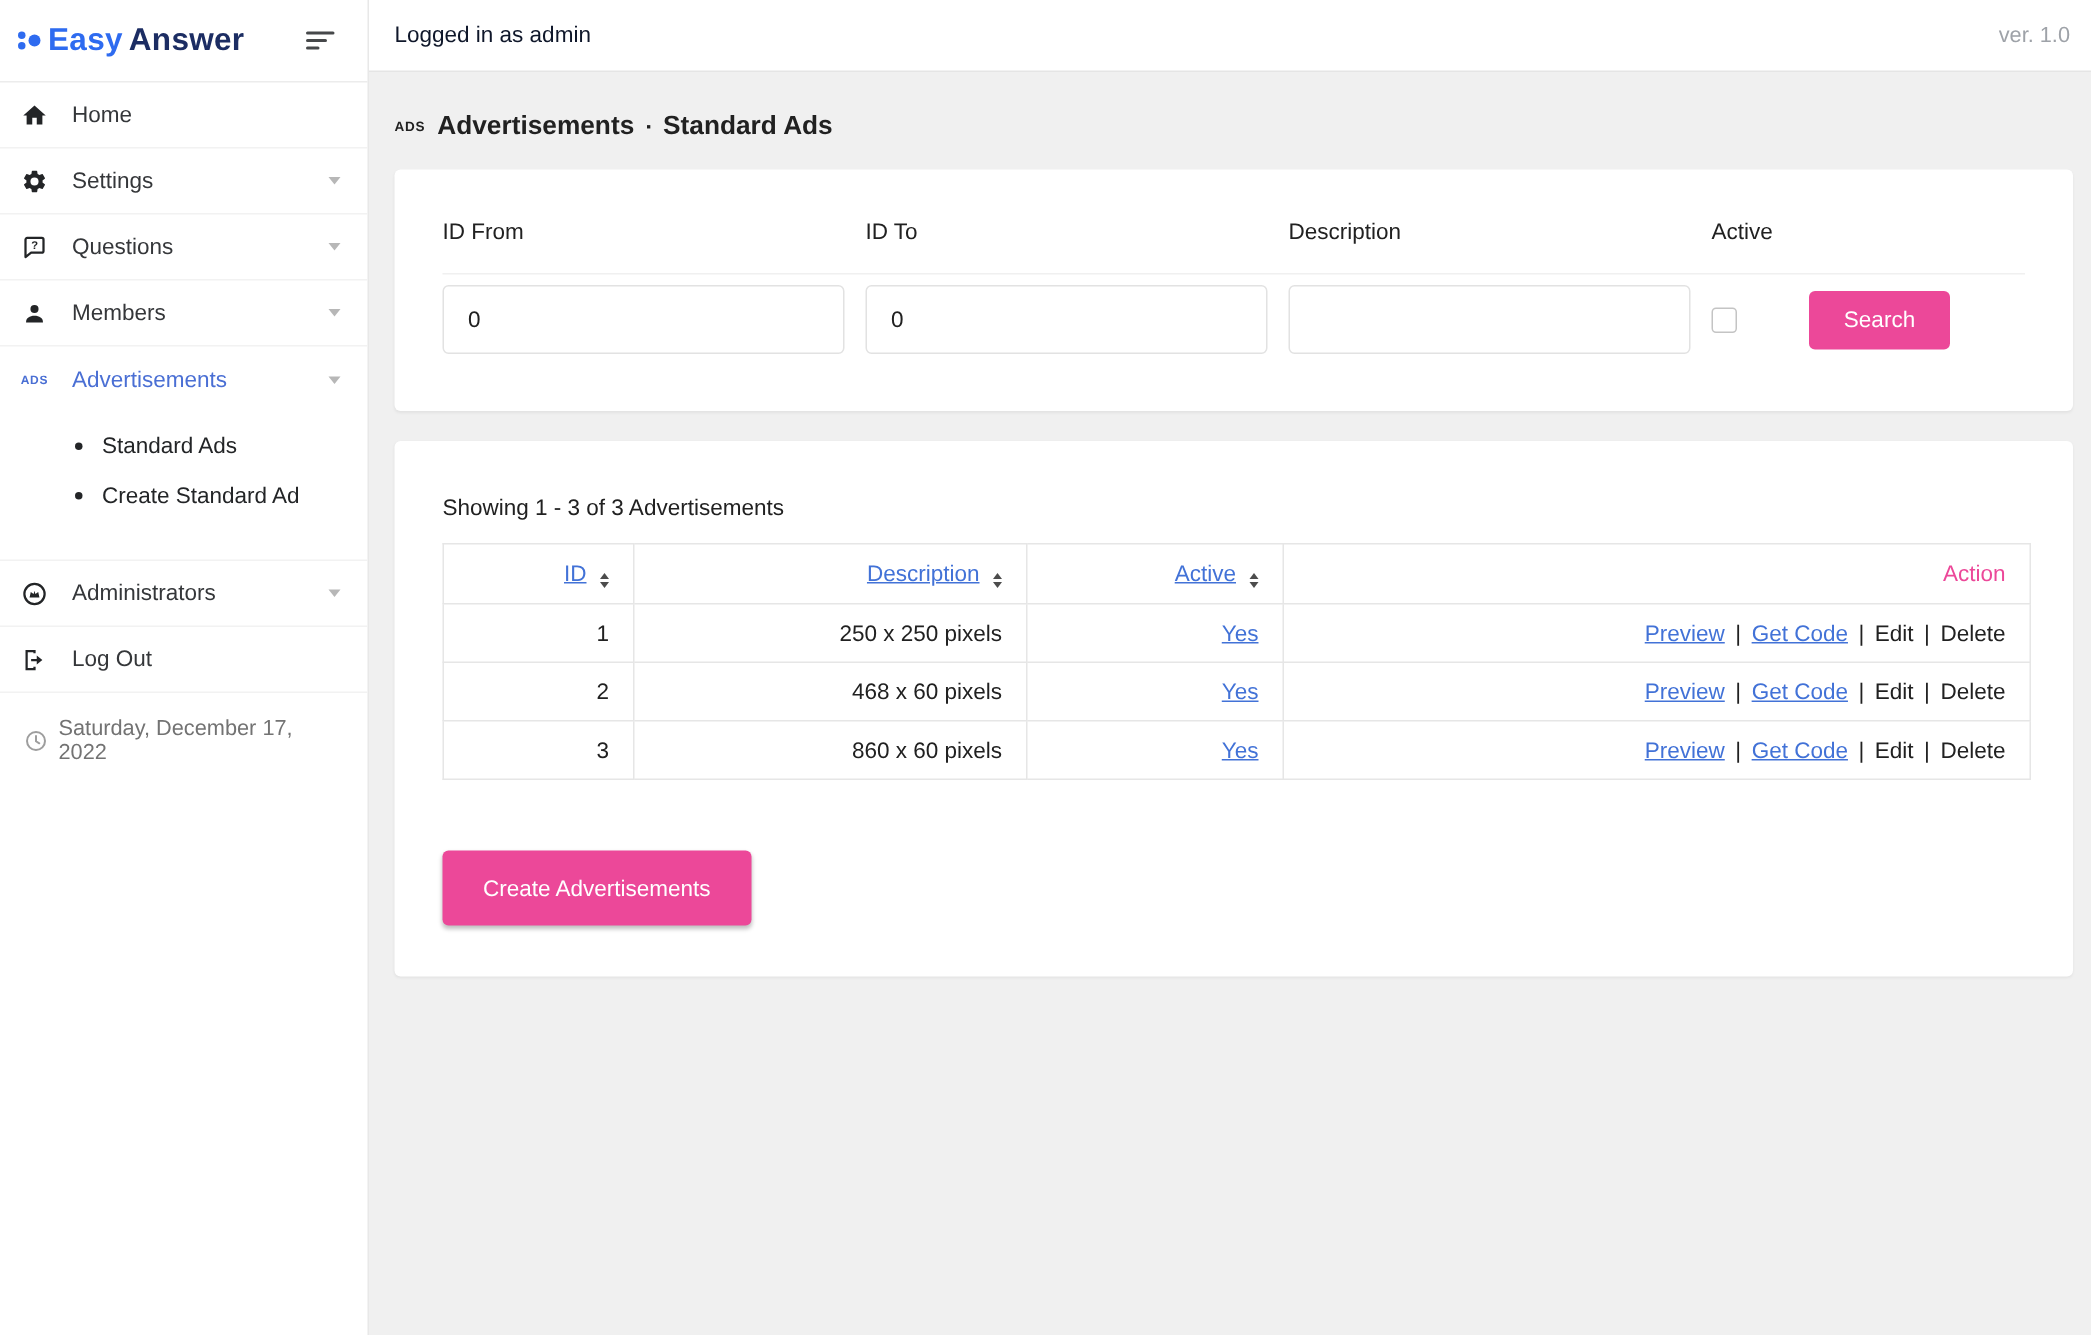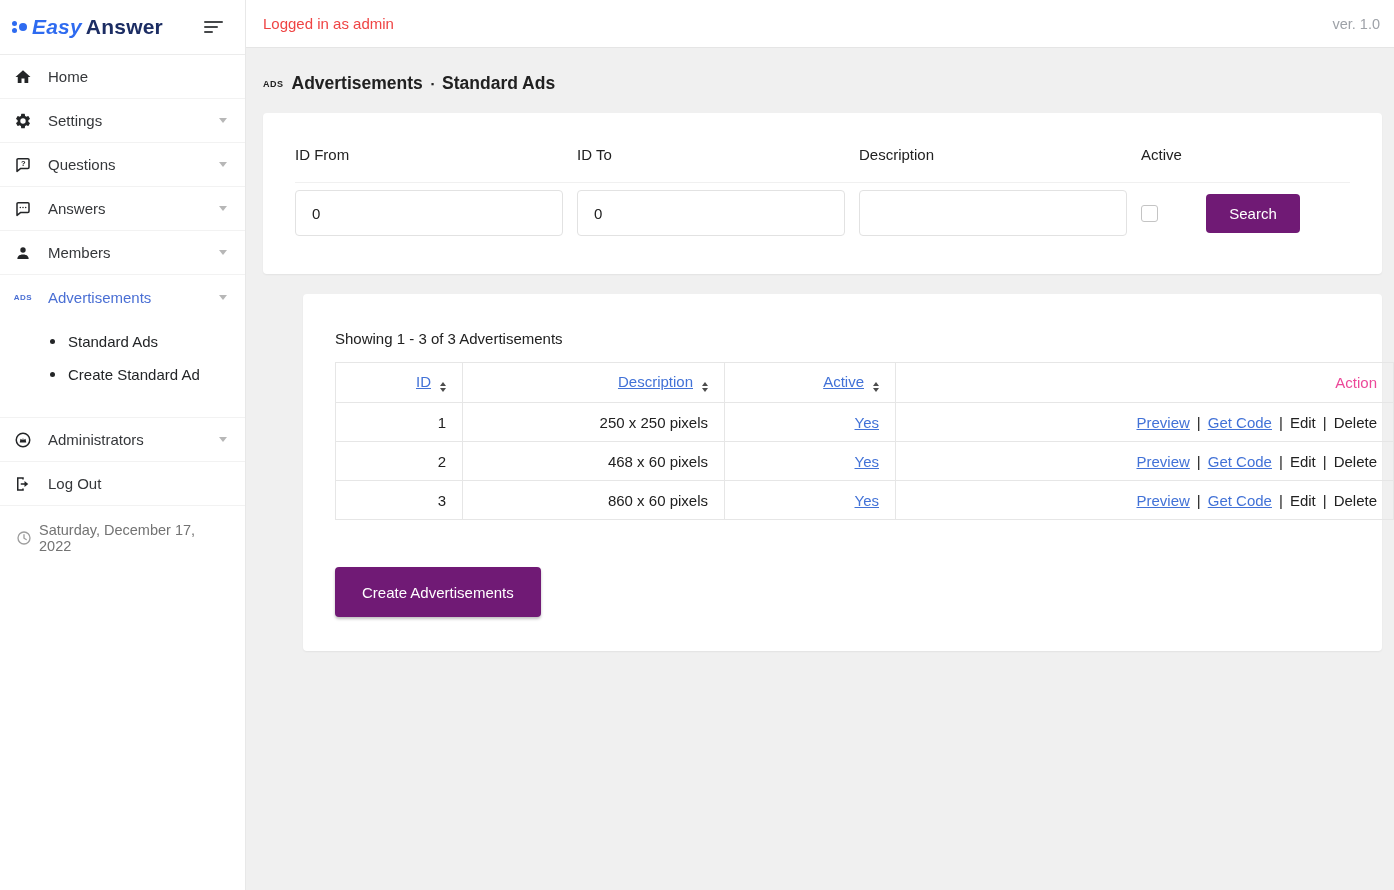--- a/index.html
+++ b/index.html
@@ -11,21 +11,21 @@
 
   
   .sidebar { width:246px; min-width:246px; background:#fff; border-right:1px solid #e8e8e8; display:flex; flex-direction:column; }
   .sidebar-header { height:55px; display:flex; align-items:center; justify-content:space-between; padding:0 22px 0 12px; border-bottom:1px solid #ececec; }
   .logo { display:flex; align-items:center; gap:4px; cursor:pointer; }
   .logo-dots { position:relative; width:16px; height:18px; }
   .logo-dots i { position:absolute; border-radius:50%; background:#2e6bf0; }
   .logo-dots i:nth-child(1){ width:5px; height:5px; left:0; top:3px; }
   .logo-dots i:nth-child(2){ width:5px; height:5px; left:0; top:10px; }
   .logo-dots i:nth-child(3){ width:8px; height:8px; left:7px; top:5px; }
-  .logo-easy { color:#2e6bf0; font-style:italic; font-weight:700; font-size:21px; letter-spacing:.2px; }
+  .logo-easy { color:#2e6bf0; font-weight:700; font-size:21px; letter-spacing:.2px; }
   .logo-answer { color:#1c2d63; font-weight:700; font-size:21px; letter-spacing:.2px; }
   .burger { display:flex; flex-direction:column; gap:3px; cursor:pointer; padding:4px 0; }
   .burger i { display:block; height:2px; background:#46484a; border-radius:1px; }
   .burger i:nth-child(1){ width:19px; } .burger i:nth-child(2){ width:14px; } .burger i:nth-child(3){ width:9px; }
 
   .nav { flex:0 0 auto; }
   .nav-item { height:44px; display:flex; align-items:center; padding:0 18px 0 12px; border-bottom:1px solid #f2f2f2; cursor:pointer; }
   .nav-icon { width:22px; display:flex; justify-content:center; margin-right:14px; color:#232527; }
   .nav-label { flex:1; font-size:15px; color:#35373a; }
   .nav-item.active .nav-label, .nav-item.active .nav-icon, .nav-item.active .ads-glyph { color:#4a6fd4; }
@@ -35,43 +35,43 @@
 
   .submenu { padding:6px 0 26px 0; border-bottom:1px solid #f2f2f2; }
   .submenu-item { display:flex; align-items:center; height:33px; padding-left:50px; cursor:pointer; color:#232527; font-size:15px; }
   .submenu-bullet { width:5px; height:5px; border-radius:50%; background:#232527; margin-right:13px; }
 
   .sidebar-date { margin-top:16px; padding:0 16px; display:flex; align-items:center; gap:7px; color:#737373; font-size:14.5px; }
 
   
   .main { flex:1; display:flex; flex-direction:column; min-width:0; }
   .topbar { height:48px; background:#fff; border-bottom:1px solid #e5e5e5; display:flex; align-items:center; justify-content:space-between; padding:0 14px 0 17px; }
-  .topbar-left { color:#ef4444; font-size:15px; }
+  .topbar-left { color:#0f172a; font-size:15px; }
   .topbar-right { color:#9ea2a8; font-size:14.5px; }
 
   .content { flex:1; padding:0 12px 0 17px; overflow:hidden; }
 
   .breadcrumb { display:flex; align-items:center; gap:8px; margin-top:25px; }
   .bc-ads { font-size:9px; font-weight:700; letter-spacing:.5px; color:#212121; }
   .bc-main, .bc-page { font-size:17.5px; font-weight:700; color:#212121; }
   .bc-sep { font-size:9px; color:#212121; }
 
   .card { background:#fff; border-radius:4px; box-shadow:0 1px 2px rgba(0,0,0,.06); }
   .card-search { margin-top:19px; padding:33px 32px 38px 32px; }
 
   .search-labels { display:grid; grid-template-columns:282px 282px 282px 1fr; border-bottom:1px solid #f0f0f0; padding-bottom:19px; }
   .search-labels .f-label { font-size:15px; color:#212121; }
   .search-fields { display:grid; grid-template-columns:282px 282px 282px 1fr; align-items:center; margin-top:7px; }
   .f-input { width:268px; height:46px; border:1px solid #e2e2e2; border-radius:4px; padding:0 16px; font-size:15px; color:#212121; font-family:inherit; background:#fff; outline:none; }
   .active-cell { display:flex; align-items:center; gap:48px; }
   .checkbox { appearance:none; -webkit-appearance:none; width:17px; height:17px; border:1px solid #c4c4c4; border-radius:3px; background:#fff; cursor:pointer; }
-  .btn { border:none; border-radius:4px; background:#701a75; color:#fff; font-size:15px; font-family:inherit; cursor:pointer; }
+  .btn { border:none; border-radius:4px; background:#ec4899; color:#fff; font-size:15px; font-family:inherit; cursor:pointer; }
   .btn-search { width:94px; height:39px; }
 
-  .card-table { margin-top:20px; padding:36px 30px 34px 32px;margin-left:40px; }
+  .card-table { margin-top:20px; padding:36px 30px 34px 32px; }
   .table-summary { font-size:15px; color:#212121; }
   table.ads { border-collapse:collapse; margin-top:15px; width:1059px; }
   table.ads th, table.ads td { border:1px solid #e6e6e6; text-align:right; font-weight:400; font-size:15px; color:#212121; padding:0 16px; }
   table.ads th { height:40px; }
   table.ads td { height:39px; }
   .col-id { width:127px; } .col-desc { width:262px; } .col-active { width:171px; }
   .th-sort { color:#4272d7; font-weight:500; text-decoration:underline; cursor:pointer; }
   .th-plain { font-weight:400; color:#ec4899; }
   .sort-icon { display:inline-flex; flex-direction:column; gap:2px; margin-left:9px; vertical-align:1px; }
   .sort-icon::before { content:""; width:0; height:0; border-left:3.5px solid transparent; border-right:3.5px solid transparent; border-bottom:4px solid #4c4c4c; }
@@ -132,32 +132,20 @@
       <span class="nav-icon">
         <svg width="18" height="18" viewBox="0 0 24 24" fill="none" stroke="#232527" stroke-width="2">
             <path d="M4 5a1.5 1.5 0 0 1 1.5-1.5h13A1.5 1.5 0 0 1 20 5v10a1.5 1.5 0 0 1-1.5 1.5H9l-5 4z" stroke-linejoin="round"></path>
             <text x="9.2" y="13.5" font-size="10" fill="#232527" stroke="none" font-weight="bold">?</text>
           </svg>
       </span>
       <span class="nav-label">Questions</span>
       <span class="chevron"></span>
     </div>
 
-    <div class="nav-item">
-      <span class="nav-icon">
-        <svg width="18" height="18" viewBox="0 0 24 24" fill="none" stroke="#232527" stroke-width="2">
-            <path d="M4 5a1.5 1.5 0 0 1 1.5-1.5h13A1.5 1.5 0 0 1 20 5v10a1.5 1.5 0 0 1-1.5 1.5H9l-5 4z" stroke-linejoin="round"></path>
-            <circle cx="8.4" cy="10" r="1" fill="#232527" stroke="none"></circle>
-            <circle cx="12" cy="10" r="1" fill="#232527" stroke="none"></circle>
-            <circle cx="15.6" cy="10" r="1" fill="#232527" stroke="none"></circle>
-          </svg>
-      </span>
-      <span class="nav-label">Answers</span>
-      <span class="chevron"></span>
-    </div>
 
     <div class="nav-item">
       <span class="nav-icon">
         <svg width="18" height="18" viewBox="0 0 24 24" fill="#232527">
             <circle cx="12" cy="8" r="3.6"></circle>
             <path d="M4.5 19.5c0-3.6 3.2-5.6 7.5-5.6s7.5 2 7.5 5.6v.5h-15z"></path>
           </svg>
       </span>
       <span class="nav-label">Members</span>
       <span class="chevron"></span>

